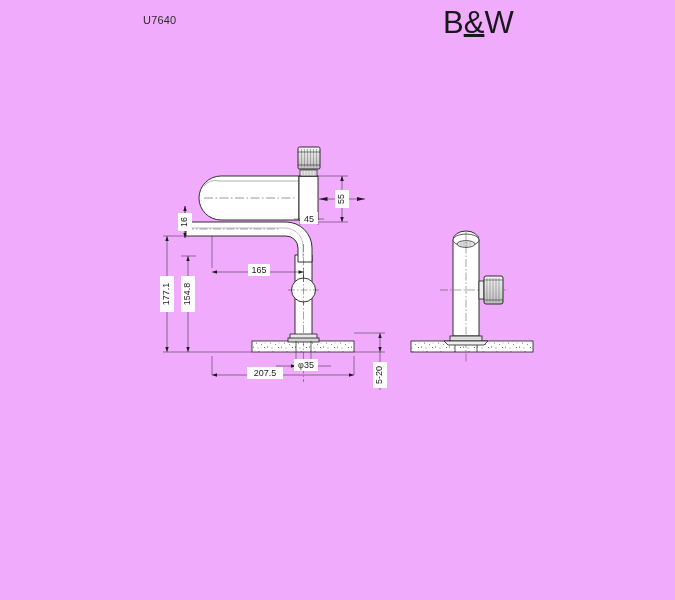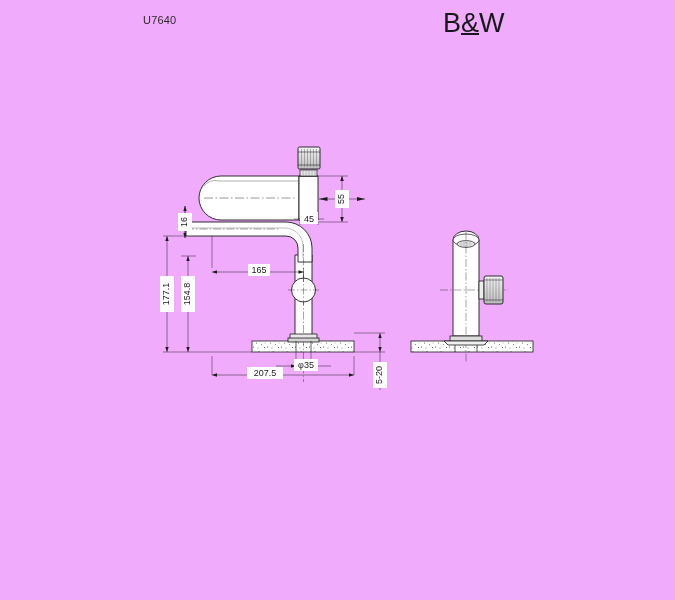--- a/index.html
+++ b/index.html
@@ -29,21 +29,21 @@
     top: 14px;
     font-size: 11px;
     letter-spacing: 0.2px;
     color: #2b2b2b;
     font-family: "Liberation Sans", sans-serif;
   }
   .brand-logo {
     position: absolute;
     left: 443px;
     top: 6px;
-    font-size: 27px;
+    font-size: 31px;
     line-height: 34px;
     letter-spacing: 0px;
     font-weight: 400;
     color: #17181a;
     font-family: "Liberation Sans", sans-serif;
     white-space: nowrap;
   }
   .brand-logo .amp {
     text-decoration: underline;
     text-underline-offset: 1px;

